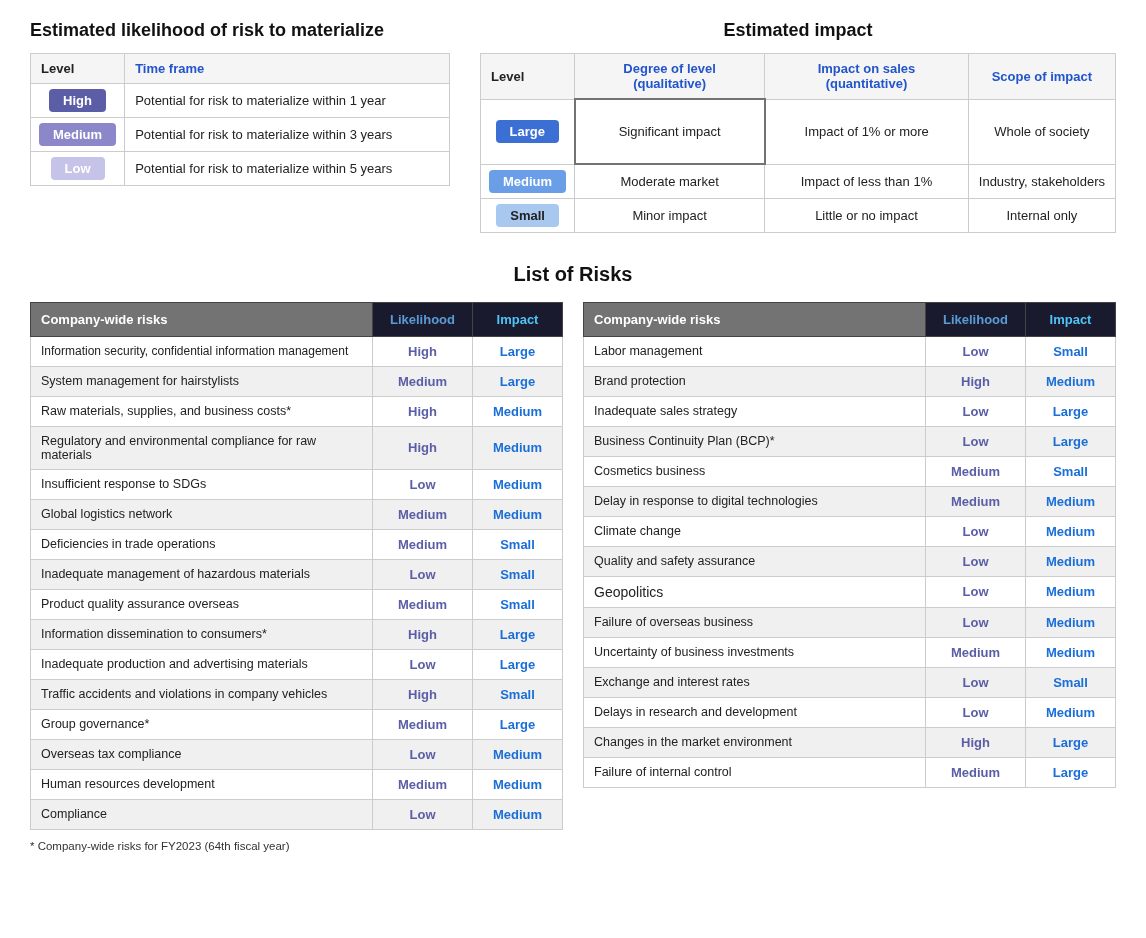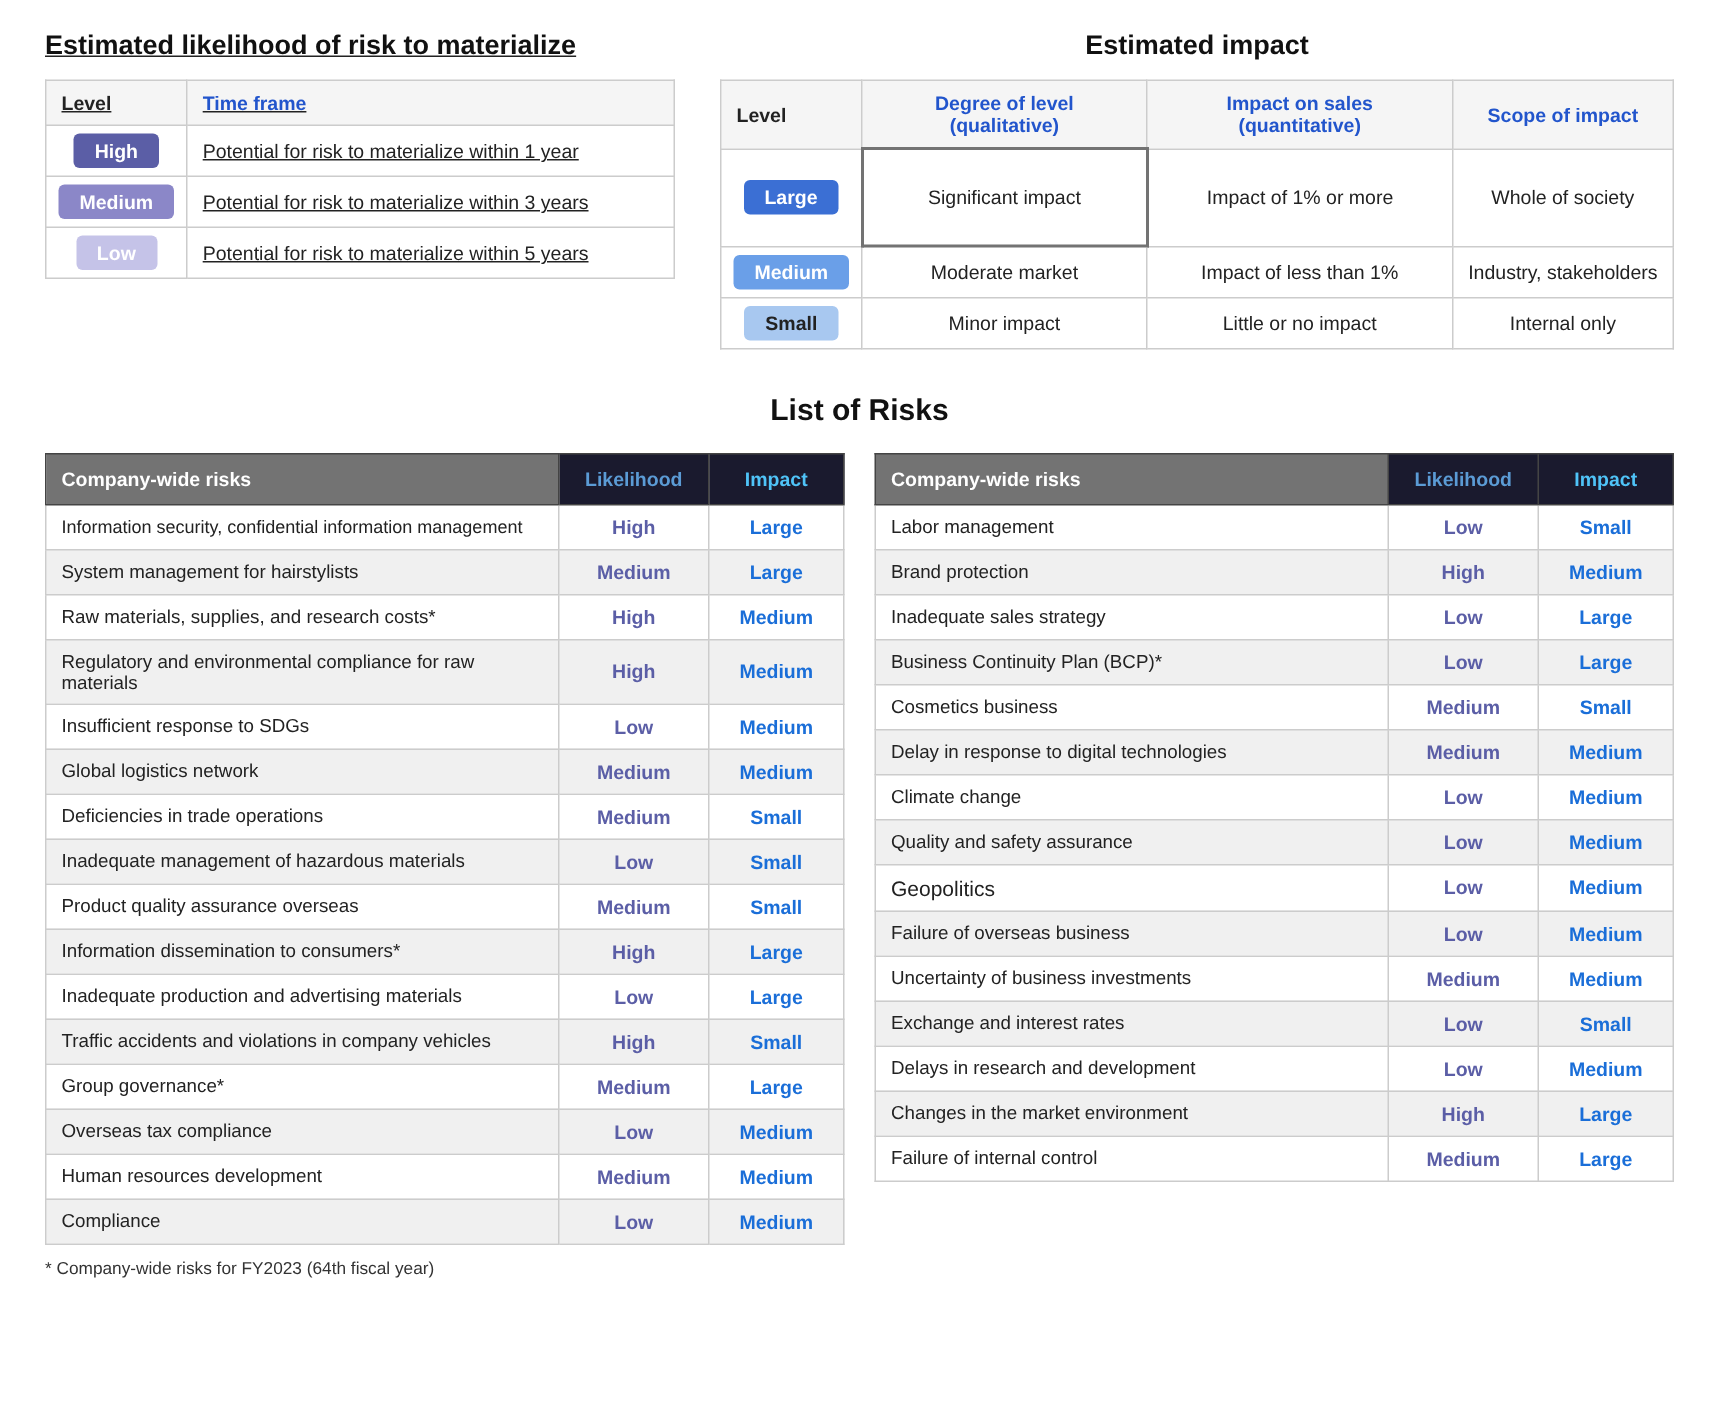--- a/index.html
+++ b/index.html
@@ -15,21 +15,20 @@
 
     
     .top-section {
       display: flex;
       gap: 30px;
       margin-bottom: 30px;
     }
 
     .likelihood-section {
       flex: 0 0 420px;
-      text-decoration: underline;
     }
 
     .impact-section {
       flex: 1;
     }
 
     .section-heading {
       font-size: 18px;
       font-weight: 700;
       margin-bottom: 12px;
@@ -298,21 +297,21 @@
     <td style="font-size:12px;">Information security, confidential information management</td>
     <td class="td-likelihood td-high" style="text-align:center;font-weight:600;">High</td>
     <td class="td-impact td-large-blue" style="text-align:center;font-weight:600;">Large</td>
   </tr>
             <tr>
     <td style="font-size:12.5px;">System management for hairstylists</td>
     <td class="td-likelihood td-medium-purple" style="text-align:center;font-weight:600;">Medium</td>
     <td class="td-impact td-large-blue" style="text-align:center;font-weight:600;">Large</td>
   </tr>
             <tr>
-    <td style="font-size:12.5px;">Raw materials, supplies, and research costs*</td>
+    <td style="font-size:12.5px;">Raw materials, supplies, and business costs*</td>
     <td class="td-likelihood td-high" style="text-align:center;font-weight:600;">High</td>
     <td class="td-impact td-medium-blue" style="text-align:center;font-weight:600;">Medium</td>
   </tr>
             <tr>
     <td style="font-size:12.5px;">Regulatory and environmental compliance for raw materials</td>
     <td class="td-likelihood td-high" style="text-align:center;font-weight:600;">High</td>
     <td class="td-impact td-medium-blue" style="text-align:center;font-weight:600;">Medium</td>
   </tr>
             <tr>
     <td style="font-size:12.5px;">Insufficient response to SDGs</td>

